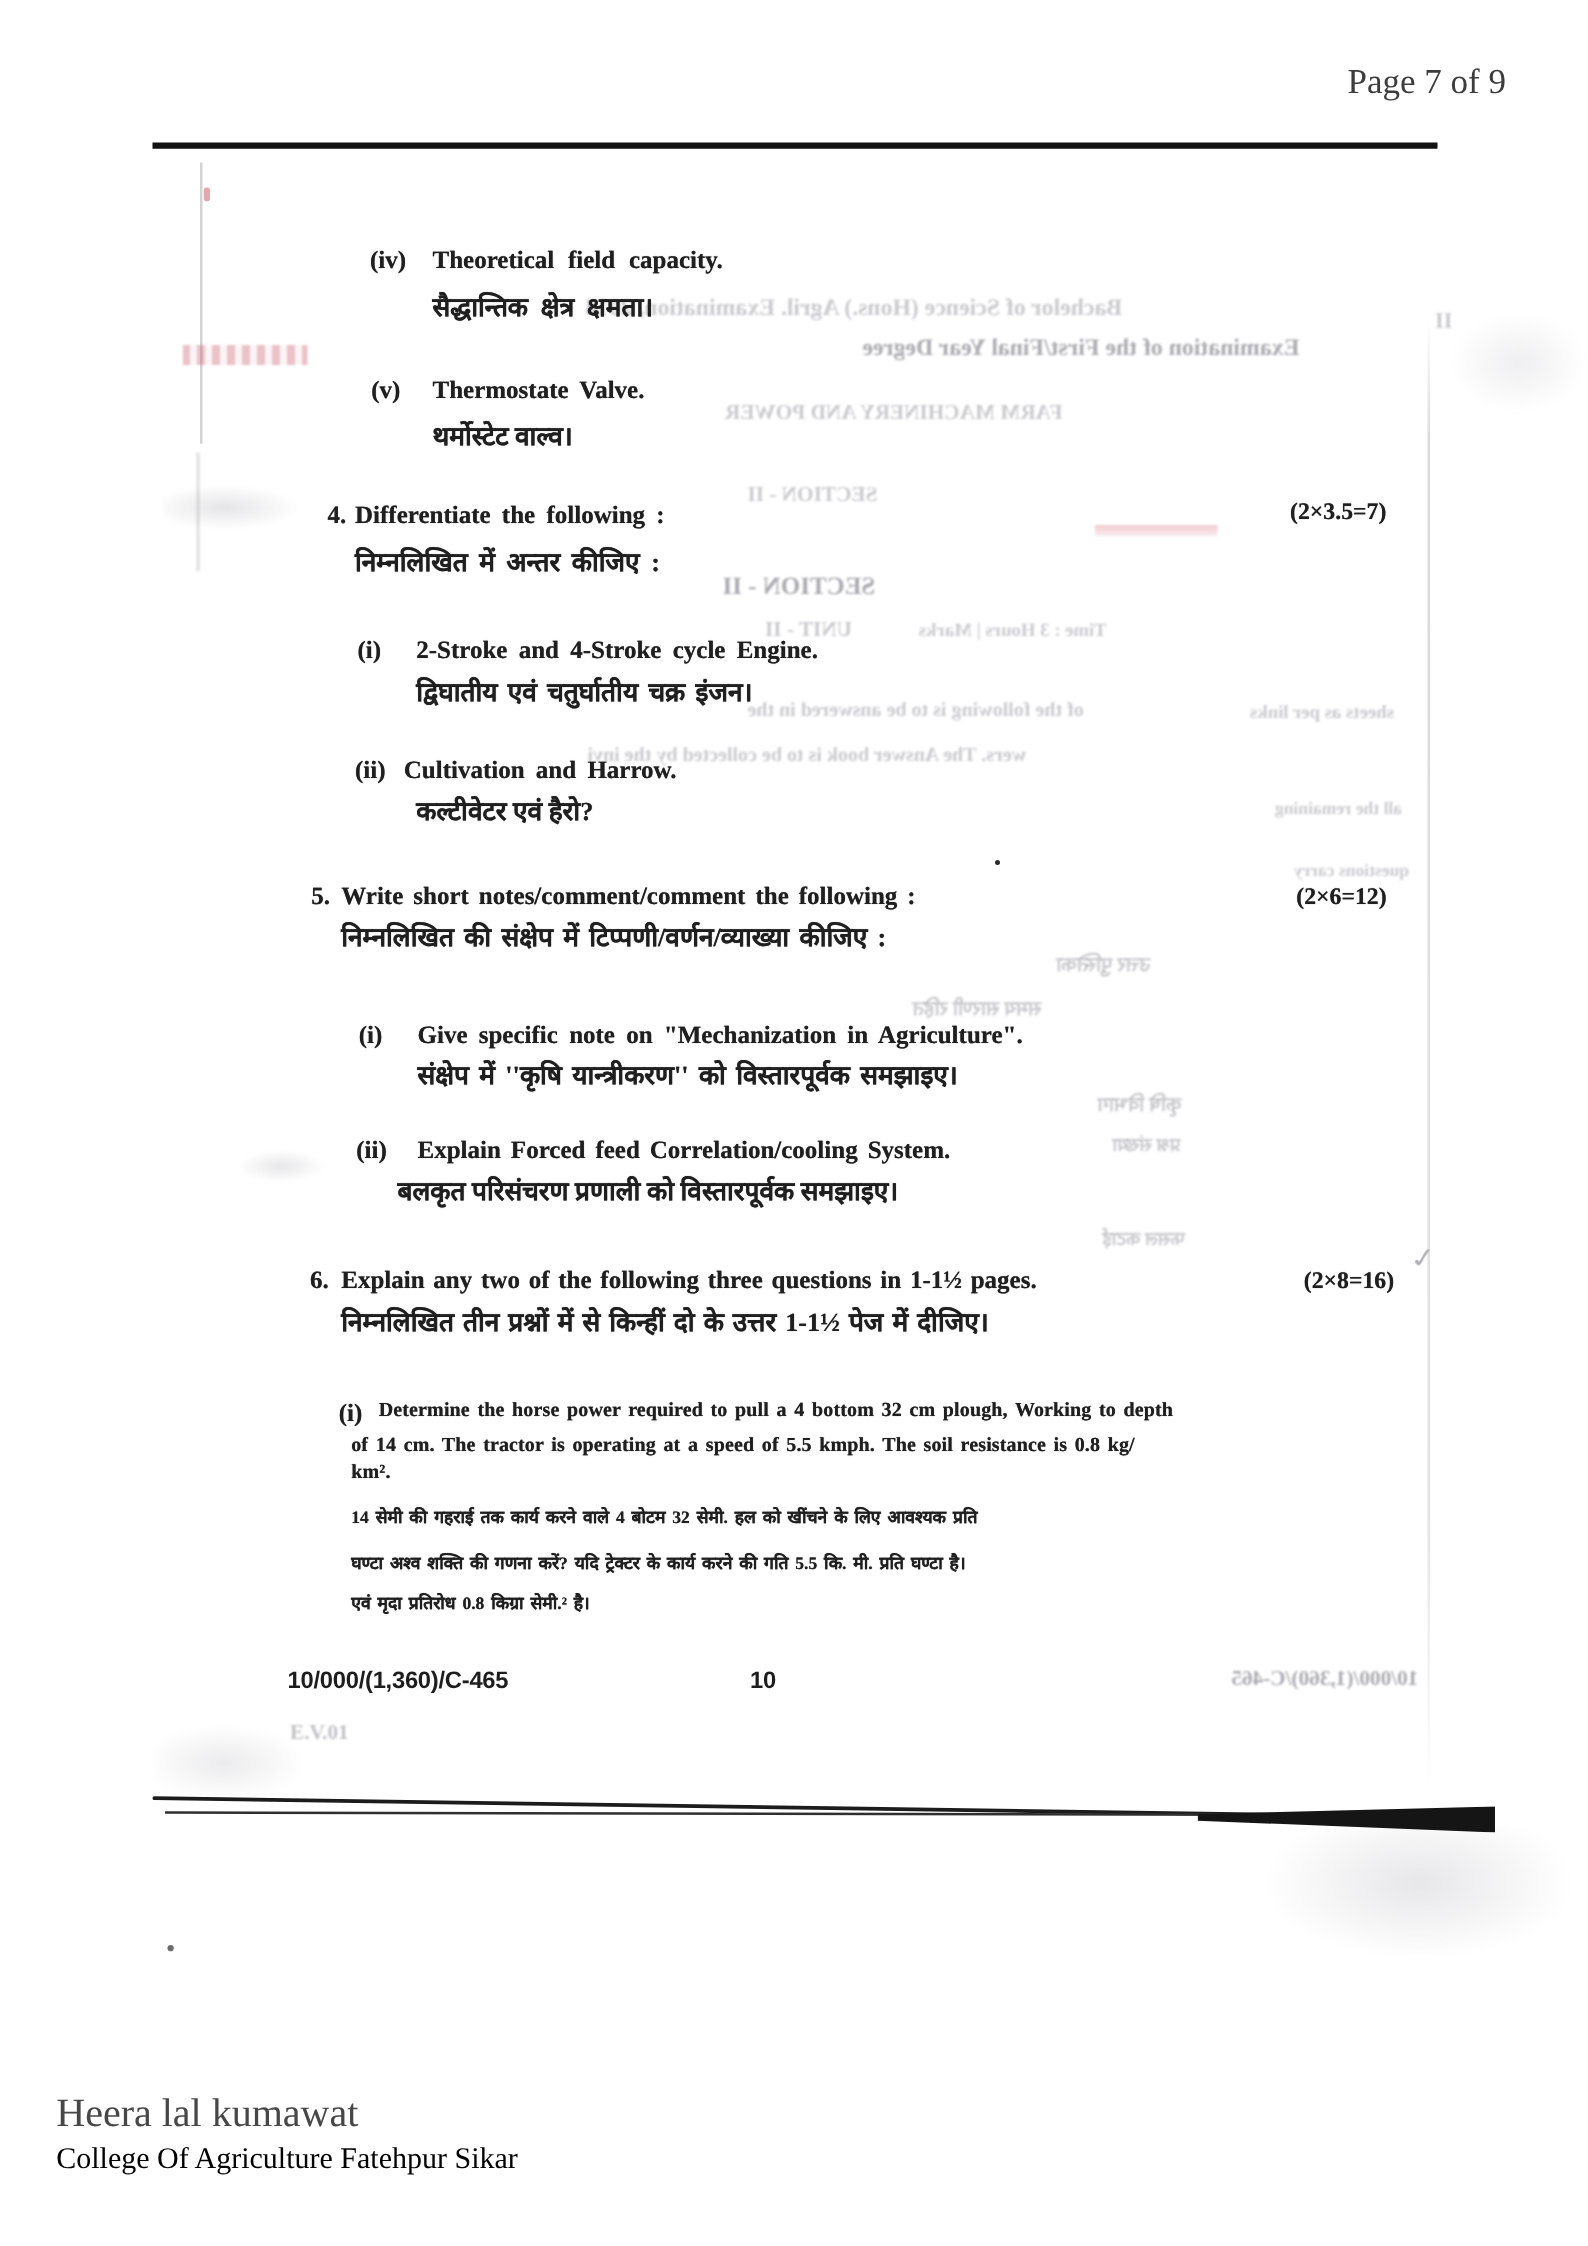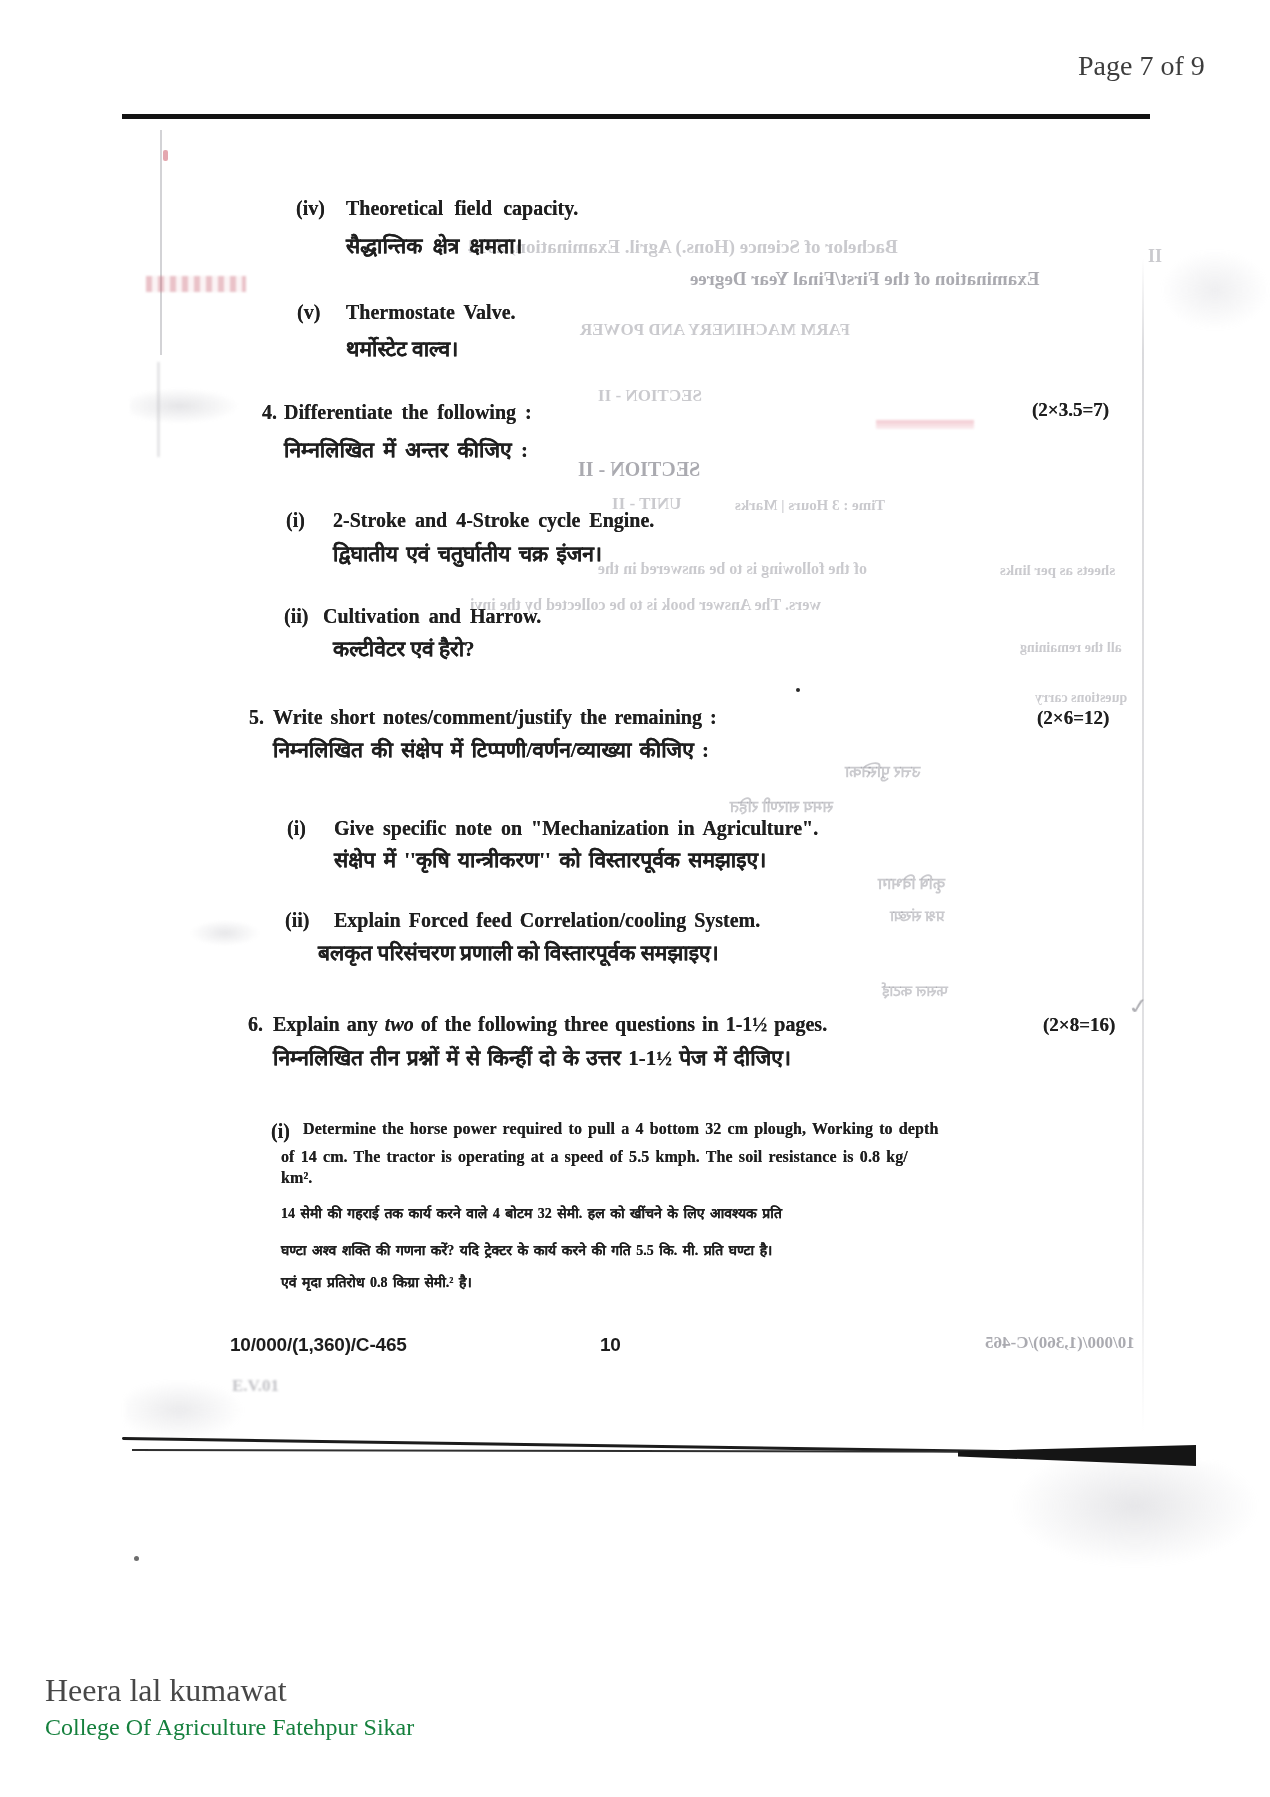--- a/index.html
+++ b/index.html
@@ -38,24 +38,24 @@
     font-family:"Liberation Serif", serif; white-space:nowrap;
   }
   .header-rule {
     position:absolute; left:122px; top:114px; width:1028px; height:5px; background:#121212;
   }
   .footer-name {
     position:absolute; left:45px; top:1672px; font-size:32px; color:#474747;
     font-family:"Liberation Serif", serif; white-space:nowrap;
   }
   .footer-college {
-    position:absolute; left:45px; top:1714px; font-size:24px; color:#15803d;
+    position:absolute; left:45px; top:1714px; font-size:24px; color:#000000;
     font-family:"Liberation Serif", serif; white-space:nowrap;
   }
-  .em { font-style:italic; }
+  .em { }
   
   .fold-line {
     position:absolute; left:1142px; top:258px; width:2px; height:1175px;
     background:linear-gradient(to bottom, rgba(150,150,158,0), rgba(150,150,158,0.35) 8%,
       rgba(150,150,158,0.28) 80%, rgba(150,150,158,0));
   }
   .edge-line-1 { position:absolute; left:160px; top:130px; width:2px; height:225px; background:rgba(150,150,158,0.42); filter:blur(0.5px); }
   .edge-line-2 { position:absolute; left:157px; top:362px; width:3px; height:95px; background:rgba(150,150,158,0.25); filter:blur(1px); }
   .pink-speck { position:absolute; left:163px; top:150px; width:5px; height:11px; background:rgba(205,95,110,0.55); border-radius:2px; filter:blur(0.4px); }
   .pink-cluster {
@@ -144,21 +144,21 @@
 
 <div class="scan-text" style="left:286px; top:509px">(i)</div>
 <div class="scan-text" style="left:333px; top:509px; word-spacing:4px">2-Stroke and 4-Stroke cycle Engine.</div>
 <div class="scan-text hi" style="left:333px; top:539px; word-spacing:3px">द्विघातीय एवं चतुर्घातीय चक्र इंजन।</div>
 
 <div class="scan-text" style="left:284px; top:605px">(ii)</div>
 <div class="scan-text" style="left:323px; top:605px; word-spacing:4px">Cultivation and Harrow.</div>
 <div class="scan-text hi" style="left:333px; top:634px">कल्टीवेटर एवं हैरो?</div>
 
 <div class="scan-text" style="left:249px; top:706px">5.</div>
-<div class="scan-text" style="left:273px; top:706px; word-spacing:3px">Write short notes/comment/justify the remaining :</div>
+<div class="scan-text" style="left:273px; top:706px; word-spacing:3px">Write short notes/comment/comment the following :</div>
 <div class="scan-text marks" style="left:1037px; top:707px">(2×6=12)</div>
 <div class="scan-text hi" style="left:273px; top:735px; word-spacing:3px">निम्नलिखित की संक्षेप में टिप्पणी/वर्णन/व्याख्या कीजिए :</div>
 
 <div class="scan-text" style="left:287px; top:817px">(i)</div>
 <div class="scan-text" style="left:334px; top:817px; word-spacing:4px">Give specific note on "Mechanization in Agriculture".</div>
 <div class="scan-text hi" style="left:334px; top:845px; word-spacing:3px">संक्षेप में ''कृषि यान्त्रीकरण'' को विस्तारपूर्वक समझाइए।</div>
 
 <div class="scan-text" style="left:285px; top:909px">(ii)</div>
 <div class="scan-text" style="left:334px; top:909px; word-spacing:3px">Explain Forced feed Correlation/cooling System.</div>
 <div class="scan-text hi" style="left:318px; top:938px">बलकृत परिसंचरण प्रणाली को विस्तारपूर्वक समझाइए।</div>

